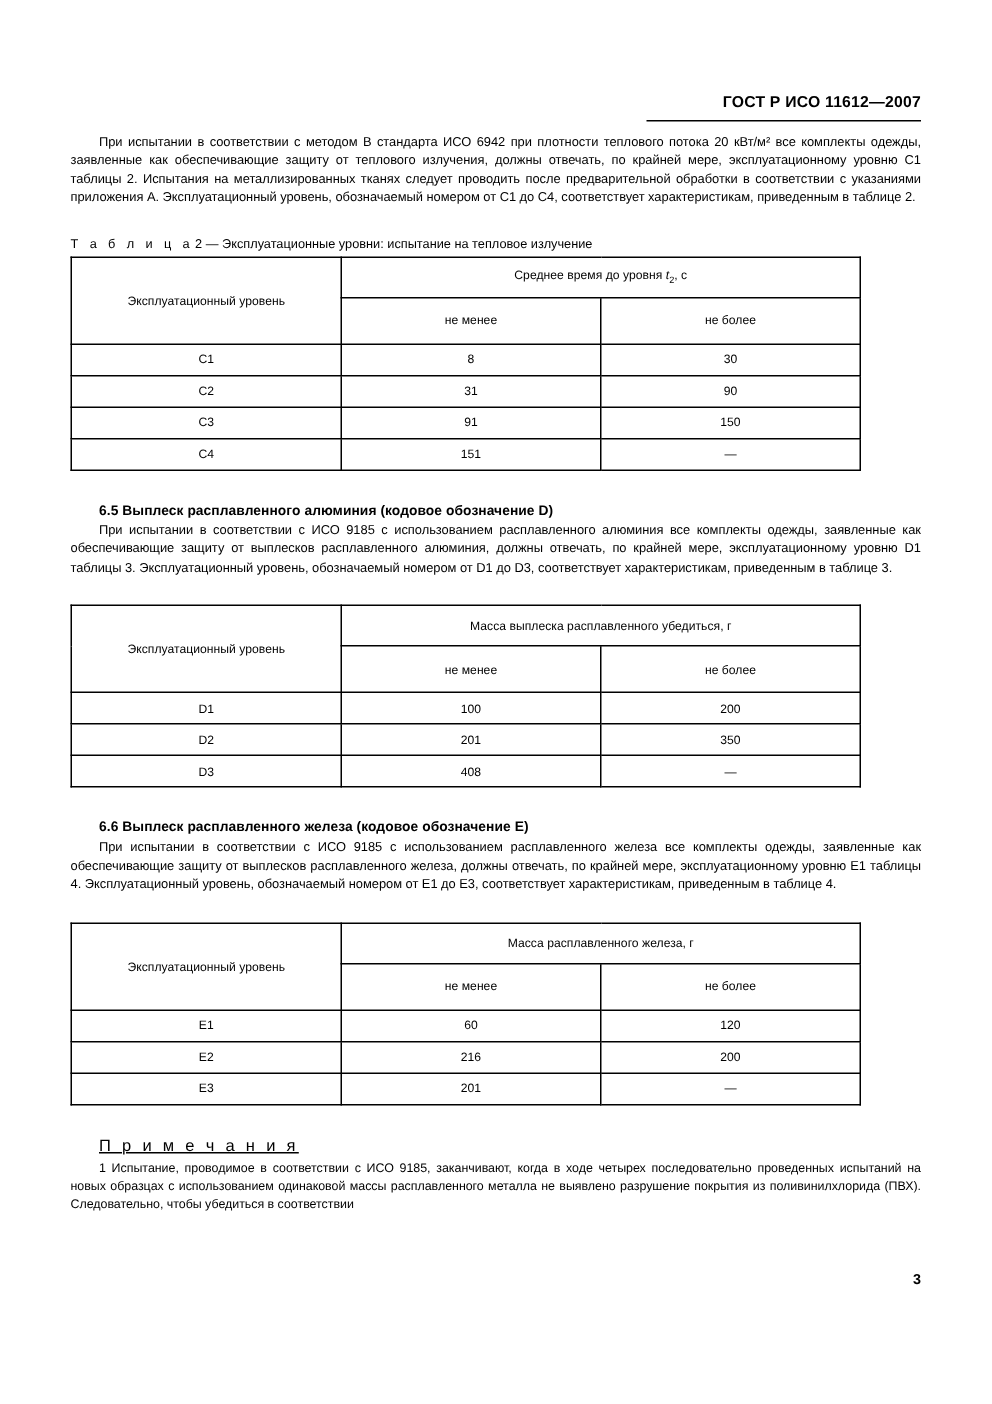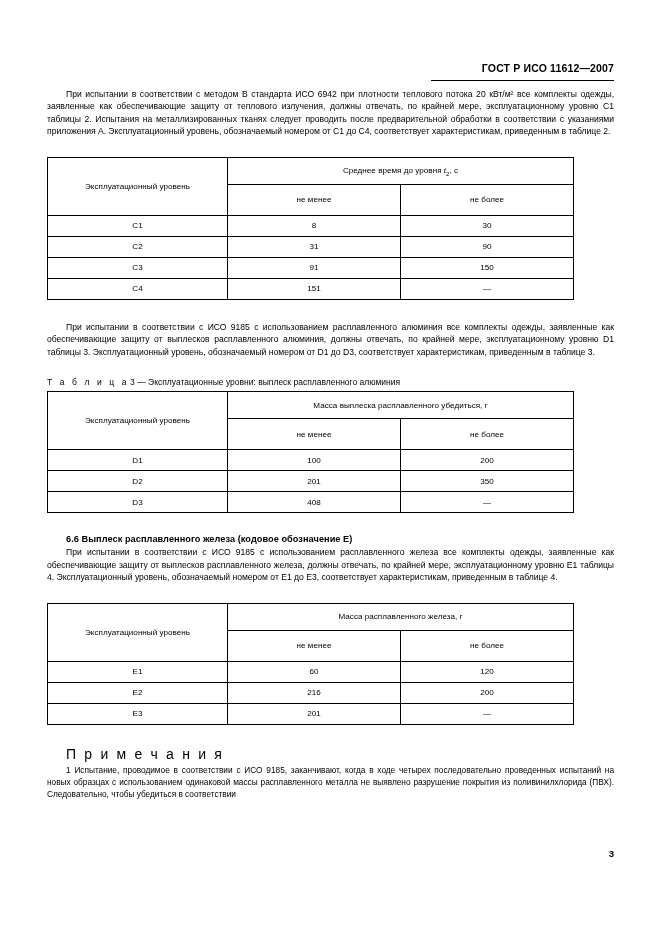--- a/index.html
+++ b/index.html
@@ -115,24 +115,25 @@
   td.cell       { height: 20px; }
   .col-a { width: 174px; }
   .col-b { width: 174px; }
 
   .ital { font-style: italic; }
   sub { font-size: 6.1px; }
 
   
   .notes-wrap { margin-top: 21px; }
   .notes-title {
-    font-size: 14px;
+    font-size: 11px;
     margin: 0 0 2px 0;
     padding-left: 19px;
     letter-spacing: 2.2px;
+    text-decoration: underline;
   }
   p.note-text {
     margin: 0;
     font-size: 8.3px;
     line-height: 12.2px;
     text-align: justify;
     text-indent: 19px;
     letter-spacing: -0.02px;
   }
 
@@ -154,20 +155,23 @@
     <div class="header-title">ГОСТ Р ИСО 11612—2007</div>
     <div class="header-rule"></div>
   </div>
 
   <div class="content">
 
     <p class="body-text">При испытании в соответствии с методом B стандарта ИСО 6942 при плотности теплового потока 20 кВт/м² все комплекты одежды, заявленные как обеспечивающие защиту от теплового излучения, должны отвечать, по крайней мере, эксплуатационному уровню C1 таблицы 2. Испытания на металлизированных тканях следует проводить после предварительной обработки в соответствии с указаниями приложения A. Эксплуатационный уровень, обозначаемый номером от C1 до C4, соответствует характеристикам, приведенным в таблице 2.</p>
 
     <div class="gap-before-tabcap"></div>
 
+    <div class="tab-caption">
+      <span class="tword">Т а б л и ц а</span><span class="tnum">2</span><span> — Эксплуатационные уровни: испытание на тепловое излучение</span>
+    </div>
 
     <table class="std">
       <thead>
         <tr>
           <th class="col-level outer-left thick-bottom" rowspan="2">Эксплуатационный уровень</th>
           <th class="span-head outer-right" colspan="2"><span>Среднее время до уровня </span><span class="ital">t</span><sub>2</sub><span>, с</span></th>
         </tr>
         <tr>
           <th class="sub-head col-a thick-bottom">не менее</th>
           <th class="sub-head col-b outer-right thick-bottom">не более</th>
@@ -192,27 +196,25 @@
         <tr>
           <td class="cell outer-left">C4</td>
           <td class="cell">151</td>
           <td class="cell outer-right">—</td>
         </tr>
       </tbody>
     </table>
 
     <div class="gap-before-clause"></div>
 
+    <h2 class="clause">6.5  Выплеск расплавленного алюминия (кодовое обозначение D)</h2>
     <p class="body-text">При испытании в соответствии с ИСО 9185 с использованием расплавленного алюминия все комплекты одежды, заявленные как обеспечивающие защиту от выплесков расплавленного алюминия, должны отвечать, по крайней мере, эксплуатационному уровню D1 таблицы 3. Эксплуатационный уровень, обозначаемый номером от D1 до D3, соответствует характеристикам, приведенным в таблице 3.</p>
 
     <div class="gap-before-tabcap"></div>
 
-    <div class="tab-caption">
-      <span class="tword">Т а б л и ц а</span><span class="tnum">3</span><span> — Эксплуатационные уровни: выплеск расплавленного алюминия</span>
-    </div>
 
     <table class="std">
       <thead>
         <tr>
           <th class="col-level outer-left thick-bottom" rowspan="2">Эксплуатационный уровень</th>
           <th class="span-head outer-right" colspan="2">Масса выплеска расплавленного убедиться, г</th>
         </tr>
         <tr>
           <th class="sub-head col-a thick-bottom">не менее</th>
           <th class="sub-head col-b outer-right thick-bottom">не более</th>

